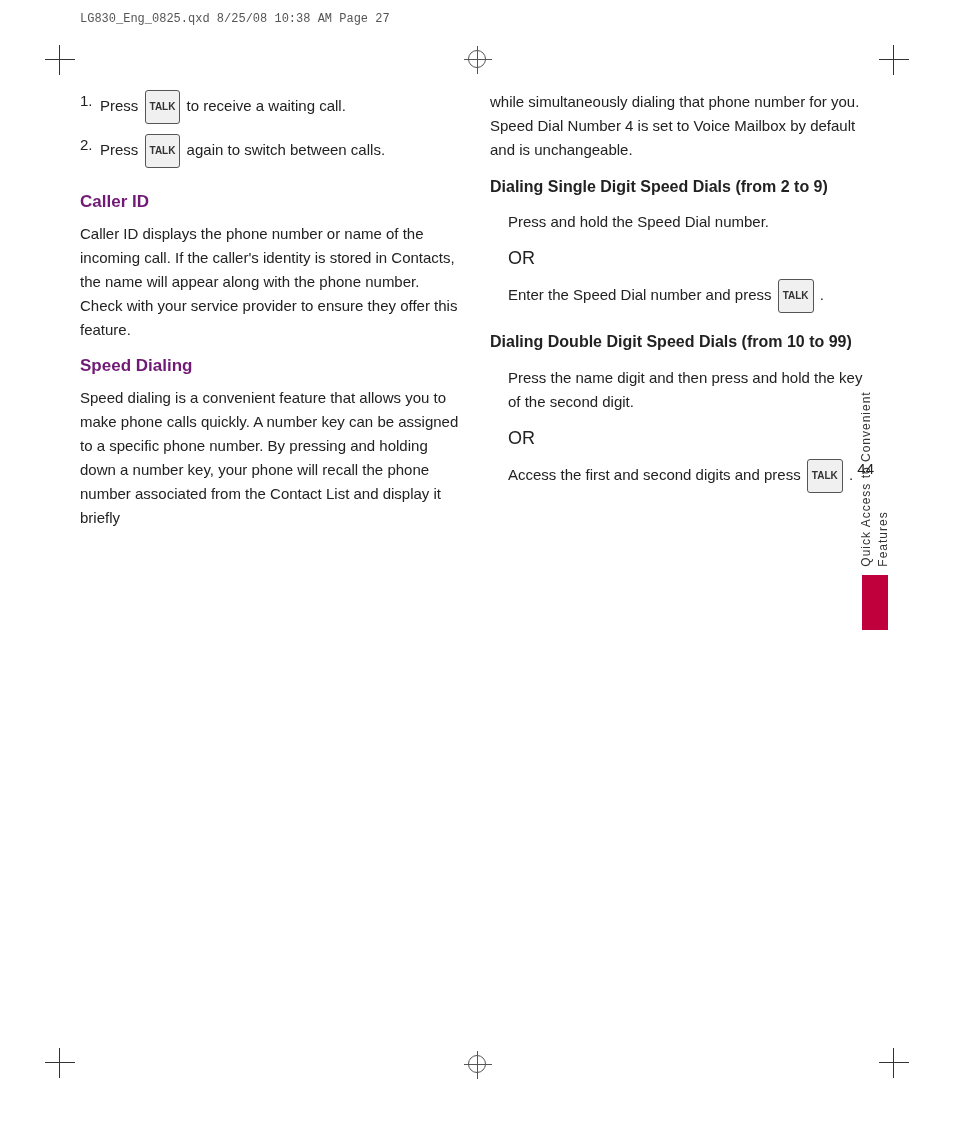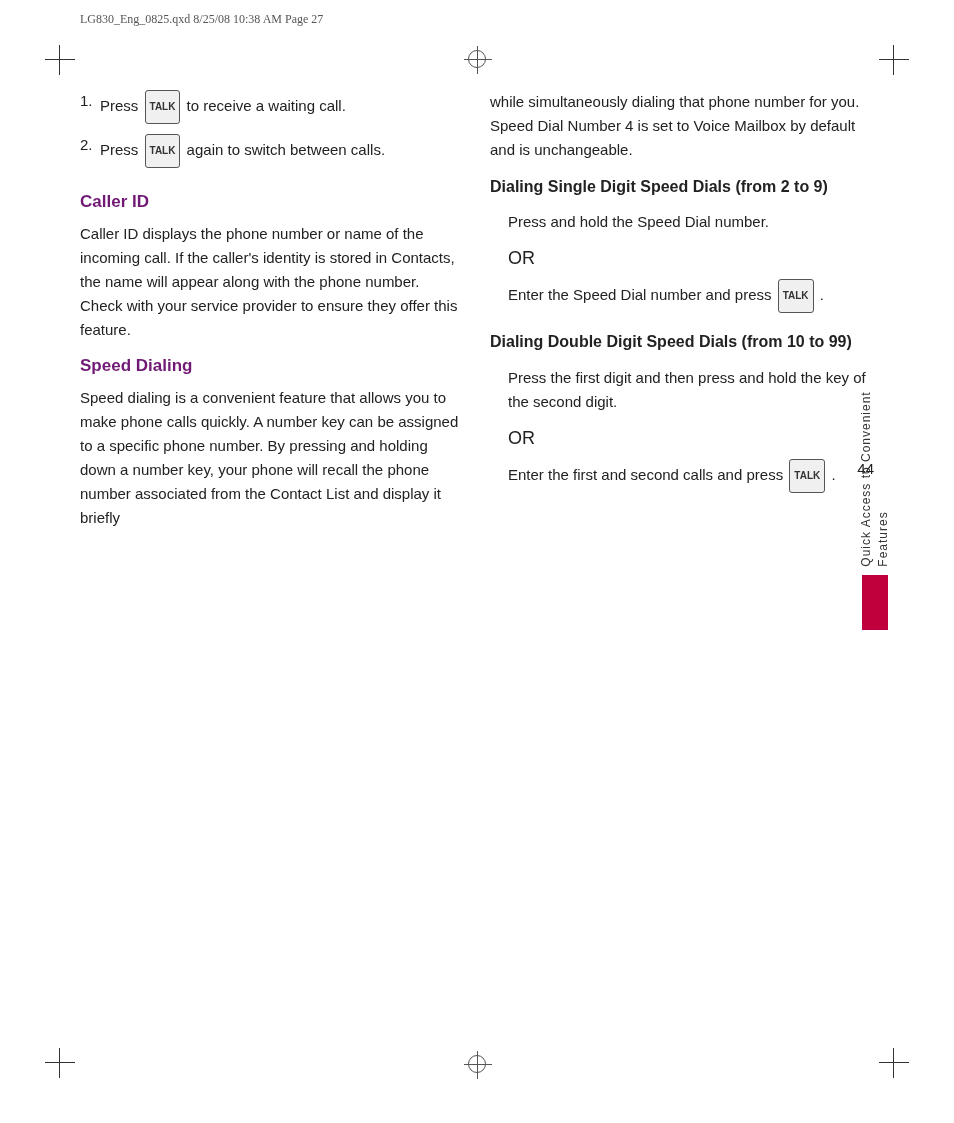--- a/index.html
+++ b/index.html
@@ -15,21 +15,21 @@
     }
 
     
     .header-bar {
       position: absolute;
       top: 12px;
       left: 80px;
       right: 80px;
       font-size: 12px;
       color: #555;
-      font-family: Liberation Serif, serif;
+      font-family: Liberation Mono, monospace;
       display: flex;
       justify-content: space-between;
       text-align: right;
     }
 
     
     .reg-mark {
       position: absolute;
       width: 30px;
       height: 30px;
@@ -278,28 +278,28 @@
         <span class="talk-btn">TALK</span>
         <span>.</span>
       </p>
     </div>
 
     <div class="bold-heading" style="margin-top:18px;">
       <span>Dialing Double Digit Speed Dials (from 10 to 99)</span>
     </div>
 
     <div class="indented">
-      <p class="body-text">Press the first digit and then press and hold the key of the second digit.</p>
+      <p class="body-text">Press the name digit and then press and hold the key of the second digit.</p>
     </div>
 
     <div class="or-text">OR</div>
 
     <div class="indented">
       <p class="body-text">
-        <span>Enter the first and second calls and press</span>
+        <span>Access the first and second digits and press</span>
         <span class="talk-btn">TALK</span>
         <span>.</span>
       </p>
     </div>
 
     <div class="sidebar-tab">
       <span class="sidebar-tab-text">Quick Access to Convenient Features</span>
       <div class="sidebar-tab-bar"></div>
     </div>
 

